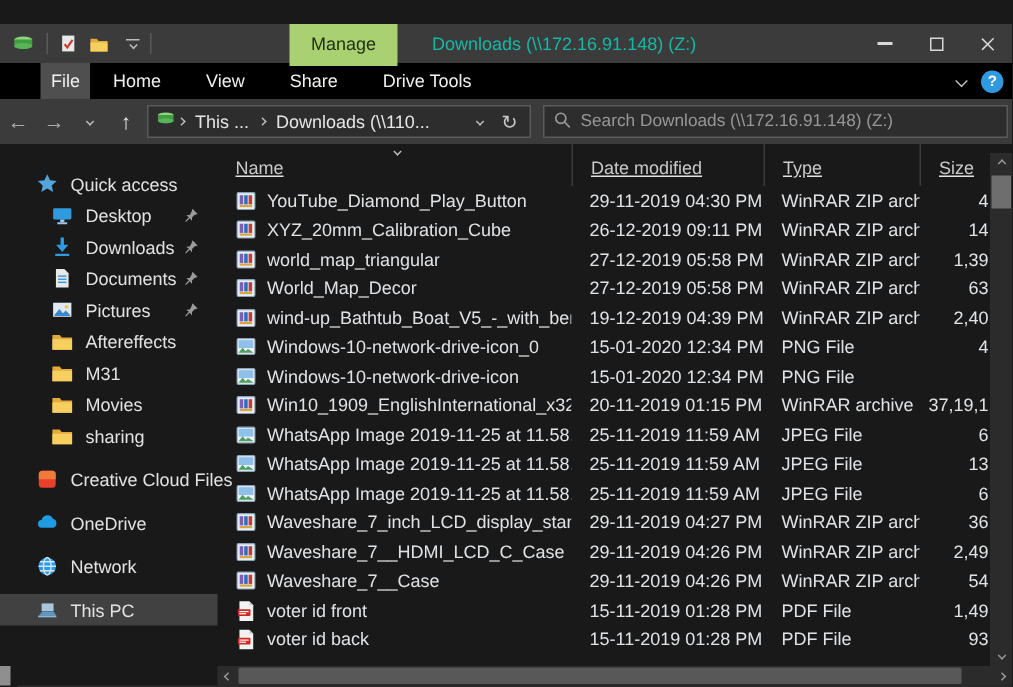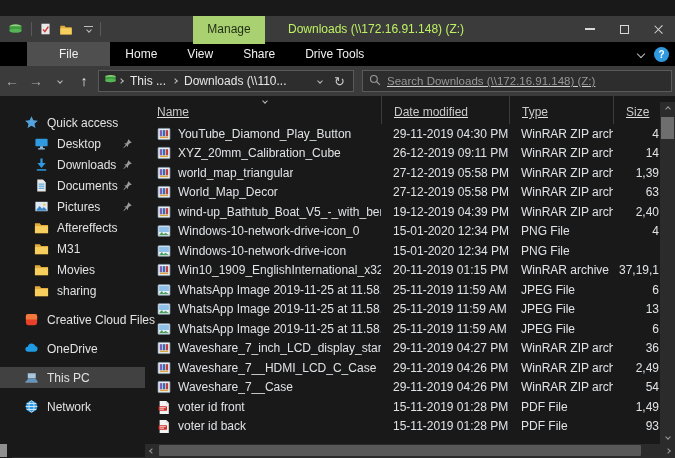--- a/index.html
+++ b/index.html
@@ -13,49 +13,49 @@
   .qat svg { display:block; }
   .qat-sep { width:1px; height:14px; background:#5a5a5a; }
   .qat-drop { display:flex; flex-direction:column; align-items:center; margin-left:4px; }
   .qat-drop .bar { width:9px; height:1.5px; background:#bdbdbd; margin-bottom:1px; }
   .chev { display:inline-block; width:6px; height:6px; border-right:1.5px solid #bdbdbd; border-bottom:1.5px solid #bdbdbd; transform:rotate(45deg); }
   .chev.up { transform:rotate(-135deg); }
   .chev.right { transform:rotate(-45deg); }
   .chev.left { transform:rotate(135deg); }
   .chev.sm { width:4px; height:4px; }
   .manage-tab { position:absolute; left:193px; top:0; width:72px; height:26px; background:#a9d171; color:#1f2d13; display:flex; align-items:center; justify-content:center; font-size:12px; }
-  .window-title { position:absolute; left:288px; top:0; height:26px; display:flex; align-items:center; color:#bef264; font-size:12px; white-space:nowrap; }
+  .window-title { position:absolute; left:288px; top:0; height:26px; display:flex; align-items:center; color:#14b8a6; font-size:12px; white-space:nowrap; }
   .caption { position:absolute; right:0; top:0; height:26px; display:flex; }
   .cap-btn { width:34px; height:26px; display:flex; align-items:center; justify-content:center; }
   .min-glyph { width:10px; height:1.5px; background:#d8d8d8; }
   .max-glyph { width:9px; height:9px; border:1.2px solid #d8d8d8; }
   .close-glyph { position:relative; width:11px; height:11px; }
   .close-glyph:before, .close-glyph:after { content:""; position:absolute; left:5px; top:0; width:1.4px; height:11px; background:#d8d8d8; }
   .close-glyph:before { transform:rotate(45deg); } .close-glyph:after { transform:rotate(-45deg); }
 
   
   .ribbon { position:relative; height:24px; background:#000; display:flex; align-items:stretch; }
   .manage-underline { position:absolute; left:193px; top:0; width:72px; height:2px; background:#a9d171; }
   .rtab { display:flex; align-items:center; padding:0 15px; color:#f0f0f0; font-size:12px; white-space:nowrap; }
-  .rtab.file { background:#4f4f4f; margin-left:27px; padding:0 32px; }
+  .rtab.file { background:#4f4f4f; margin-left:27px; padding:0 7px; }
   .ribbon-right { position:absolute; right:6px; top:0; height:24px; display:flex; align-items:center; gap:10px; }
   .help-icon { width:15px; height:15px; border-radius:50%; background:#2f9ae0; color:#fff; font-size:10px; font-weight:bold; display:flex; align-items:center; justify-content:center; }
 
   
   .addr-row { height:30px; background:#3b3b3b; display:flex; align-items:center; }
   .nav-btn { width:24px; height:26px; display:flex; align-items:center; justify-content:center; color:#a8a8a8; font-size:14px; }
   .nav-btn.bright { color:#e8e8e8; }
   .addr-box { margin-left:2px; width:256px; height:22px; background:#2d2d2d; border:1px solid #5a5a5a; display:flex; align-items:center; padding:0 4px; }
   .addr-box svg { flex:0 0 auto; }
   .crumb { padding:0 6px; color:#e6e6e6; white-space:nowrap; }
   .crumb-sep { margin:0 1px; }
   .addr-tail { margin-left:auto; display:flex; align-items:center; gap:12px; padding-right:4px; }
   .refresh { color:#c8c8c8; font-size:13px; }
   .search-box { margin-left:8px; width:310px; height:22px; background:#2d2d2d; border:1px solid #5a5a5a; display:flex; align-items:center; padding:0 6px; gap:6px; }
-  .search-box input { flex:1; background:transparent; border:none; outline:none; color:#cfcfcf; font-family:"Liberation Sans",sans-serif; font-size:11.5px;text-decoration:underline; }
+  .search-box input { flex:1; background:transparent; border:none; outline:none; color:#cfcfcf; font-family:"Liberation Sans",sans-serif; font-size:11.5px; }
   .search-box input::placeholder { color:#989898; opacity:1; }
 
   
   .main { position:absolute; top:80px; left:0; right:0; bottom:30px; display:flex; background:#191919;border-radius:14px; }
 
   
   .sidebar { width:145px; flex:0 0 145px; padding-top:16px; position:relative; }
   .sb-item { position:relative; height:21px; display:flex; align-items:center; padding-left:24px; }
   .sb-item.indent { padding-left:34px; }
   .sb-item.gap { margin-top:8px; }
@@ -337,40 +337,40 @@
   </div>
         <div class="sb-item gap">
     <span class="sb-icon">
             <svg viewBox="0 0 16 16">
               <path d="M4.2 11.5a2.7 2.7 0 0 1-.2-5.4A4.3 4.3 0 0 1 12.2 5.4a3.1 3.1 0 0 1-.5 6.1z" fill="#1e9be2"></path>
             </svg>
           </span>
     <span class="sb-label">OneDrive</span>
 
   </div>
+        <div class="sb-item gap">
+    <span class="sb-icon">
+            <svg viewBox="0 0 16 16">
+              <circle cx="8" cy="8" r="6.2" fill="#2f9ae0"></circle>
+              <ellipse cx="8" cy="8" rx="2.7" ry="6.2" fill="none" stroke="#cfe6f7" stroke-width="1"></ellipse>
+              <path d="M1.8 8h12.4M2.8 4.8h10.4M2.8 11.2h10.4" stroke="#cfe6f7" stroke-width="1" fill="none"></path>
+            </svg>
+          </span>
+    <span class="sb-label">Network</span>
+
+  </div>
         <div class="sb-item gap selected">
     <span class="sb-icon">
             <svg viewBox="0 0 16 16">
               <rect x="4" y="3.5" width="8.5" height="5.5" fill="#a9c6dd"></rect>
               <path d="M2 12.2l2.5-3h8L14.5 12.2z" fill="#5f96c4"></path>
               <rect x="1.5" y="12.2" width="13" height="1.2" fill="#8ab4d6"></rect>
             </svg>
           </span>
     <span class="sb-label">This PC</span>
-
-  </div>
-        <div class="sb-item gap">
-    <span class="sb-icon">
-            <svg viewBox="0 0 16 16">
-              <circle cx="8" cy="8" r="6.2" fill="#2f9ae0"></circle>
-              <ellipse cx="8" cy="8" rx="2.7" ry="6.2" fill="none" stroke="#cfe6f7" stroke-width="1"></ellipse>
-              <path d="M1.8 8h12.4M2.8 4.8h10.4M2.8 11.2h10.4" stroke="#cfe6f7" stroke-width="1" fill="none"></path>
-            </svg>
-          </span>
-    <span class="sb-label">Network</span>
 
   </div>
       </div>
 
     <div class="file-area">
       <div class="lheader list-grid">
         <span class="sort-chev chev sm"></span>
         <div class="hcell">Name</div>
         <div class="hcell">Date modified</div>
         <div class="hcell">Type</div>

